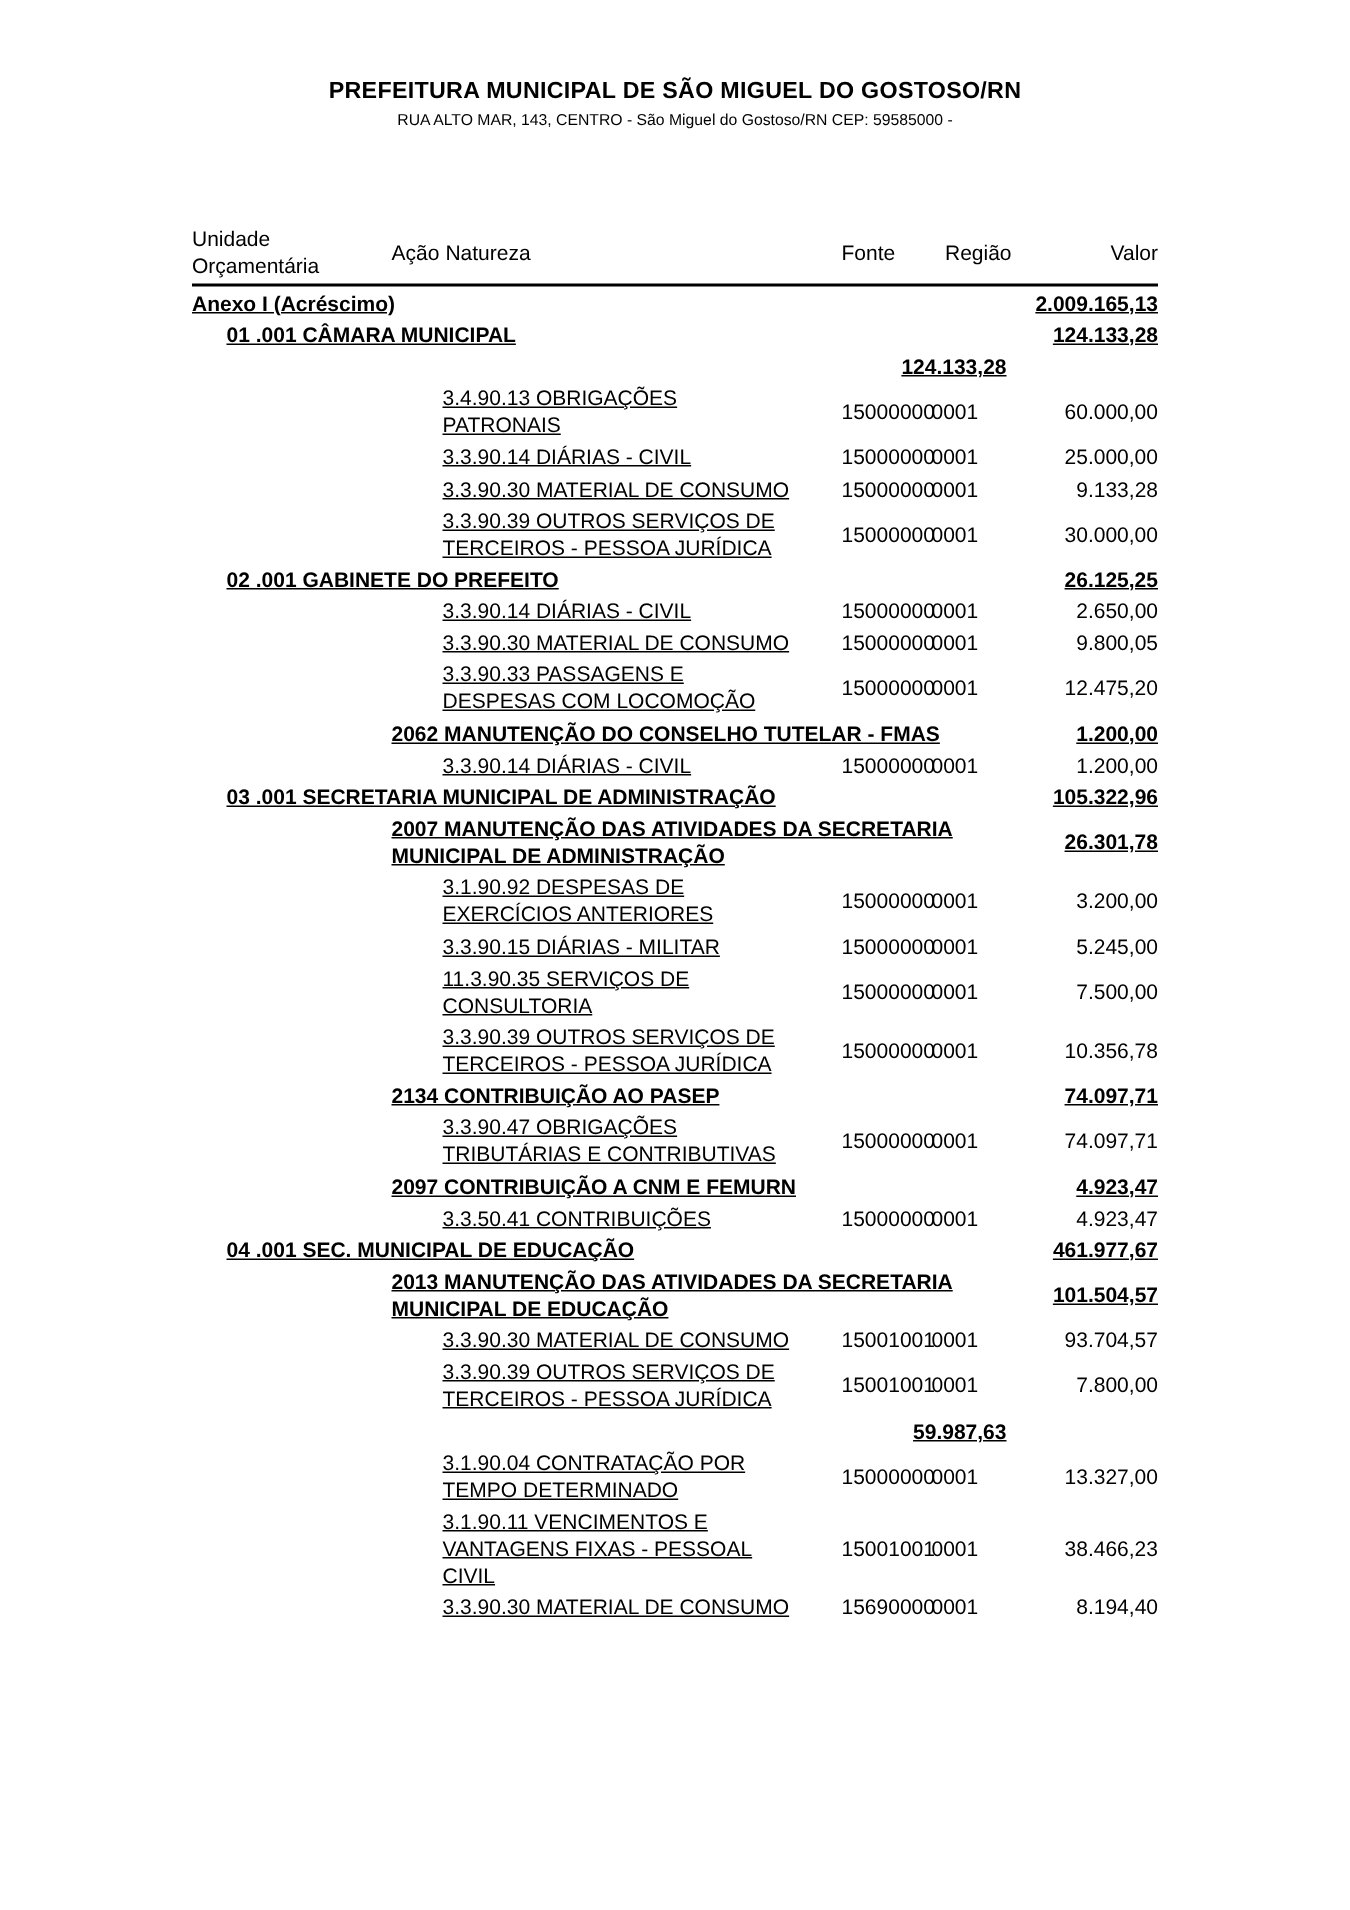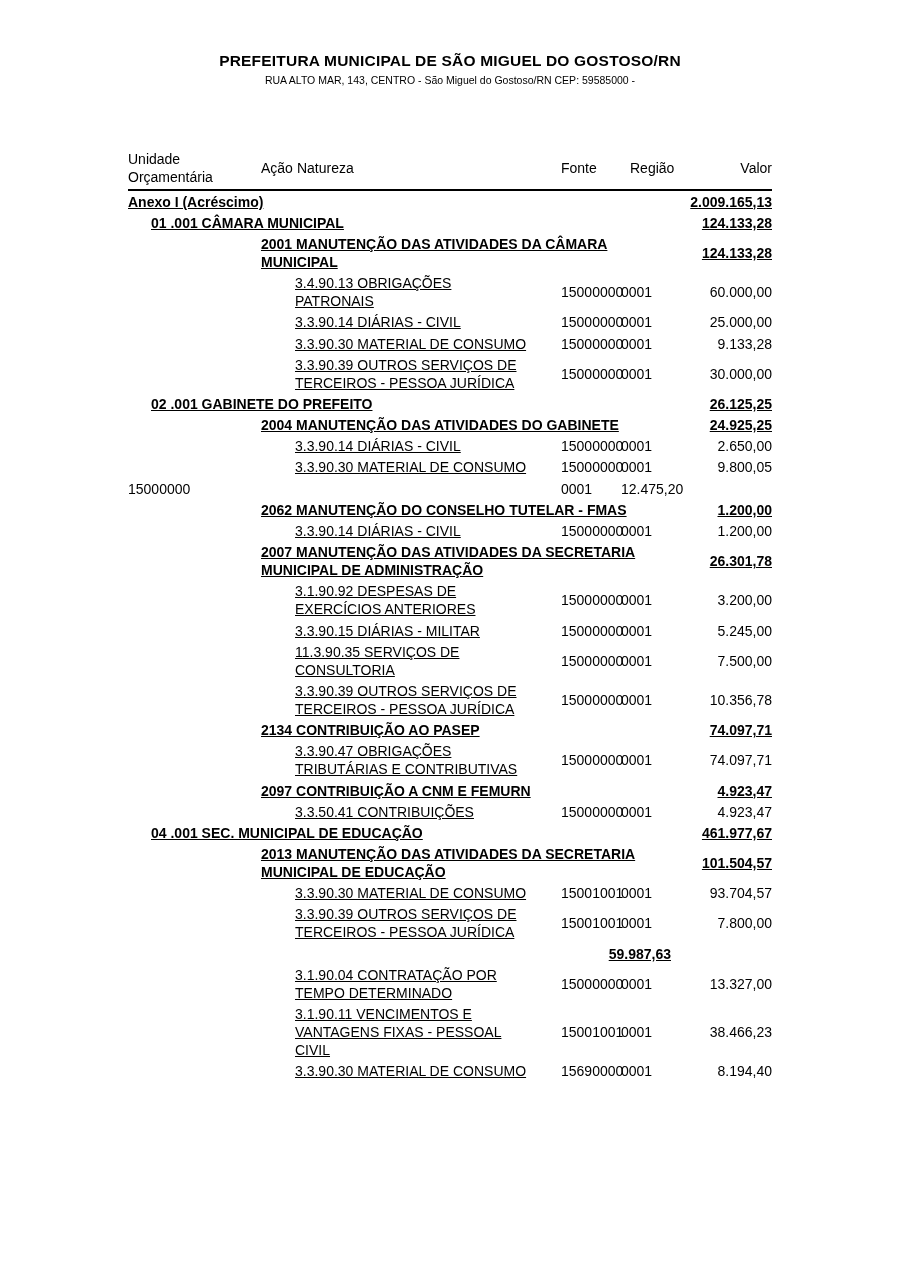--- a/index.html
+++ b/index.html
@@ -94,22 +94,20 @@
     <div id="tbody">
         <div class="row anexo wide">
           <div class="cell label">Anexo I (Acréscimo)</div>
           <div class="cell valor">2.009.165,13</div>
         </div>
         <div class="row unit wide">
           <div class="cell label">01 .001 CÂMARA MUNICIPAL</div>
           <div class="cell valor">124.133,28</div>
         </div>
         <div class="row action wide">
-          <div class="cell label">2001 MANUTENÇÃO DAS ATIVIDADES DA CÂMARA
-MUNICIPAL</div>
           <div class="cell valor">124.133,28</div>
         </div>
         <div class="row natureza">
           <div class="cell label">3.4.90.13 OBRIGAÇÕES
 PATRONAIS</div>
           <div class="cell fonte">15000000</div>
           <div class="cell regiao">0001</div>
           <div class="cell valor">60.000,00</div>
         </div>
         <div class="row natureza">
@@ -128,50 +126,52 @@
           <div class="cell label">3.3.90.39 OUTROS SERVIÇOS DE
 TERCEIROS - PESSOA JURÍDICA</div>
           <div class="cell fonte">15000000</div>
           <div class="cell regiao">0001</div>
           <div class="cell valor">30.000,00</div>
         </div>
         <div class="row unit wide">
           <div class="cell label">02 .001 GABINETE DO PREFEITO</div>
           <div class="cell valor">26.125,25</div>
         </div>
-        <div class="row action wide">
-          <div class="cell label">2004 MANUTENÇÃO DAS ATIVIDADES DO GABINETE</div>
-          <div class="cell valor">24.925,25</div>
-        </div>
         <div class="row natureza">
           <div class="cell label">3.3.90.14 DIÁRIAS - CIVIL</div>
           <div class="cell fonte">15000000</div>
           <div class="cell regiao">0001</div>
           <div class="cell valor">2.650,00</div>
         </div>
         <div class="row natureza">
           <div class="cell label">3.3.90.30 MATERIAL DE CONSUMO</div>
           <div class="cell fonte">15000000</div>
           <div class="cell regiao">0001</div>
           <div class="cell valor">9.800,05</div>
         </div>
         <div class="row natureza">
+          <div class="cell label">3.3.90.33 PASSAGENS E
+DESPESAS COM LOCOMOÇÃO</div>
           <div class="cell fonte">15000000</div>
           <div class="cell regiao">0001</div>
           <div class="cell valor">12.475,20</div>
         </div>
         <div class="row action wide">
           <div class="cell label">2062 MANUTENÇÃO DO CONSELHO TUTELAR - FMAS</div>
           <div class="cell valor">1.200,00</div>
         </div>
         <div class="row natureza">
           <div class="cell label">3.3.90.14 DIÁRIAS - CIVIL</div>
           <div class="cell fonte">15000000</div>
           <div class="cell regiao">0001</div>
           <div class="cell valor">1.200,00</div>
+        </div>
+        <div class="row unit wide">
+          <div class="cell label">03 .001 SECRETARIA MUNICIPAL DE ADMINISTRAÇÃO</div>
+          <div class="cell valor">105.322,96</div>
         </div>
         <div class="row action wide">
           <div class="cell label">2007 MANUTENÇÃO DAS ATIVIDADES DA SECRETARIA
 MUNICIPAL DE ADMINISTRAÇÃO</div>
           <div class="cell valor">26.301,78</div>
         </div>
         <div class="row natureza">
           <div class="cell label">3.1.90.92 DESPESAS DE
 EXERCÍCIOS ANTERIORES</div>
           <div class="cell fonte">15000000</div>

